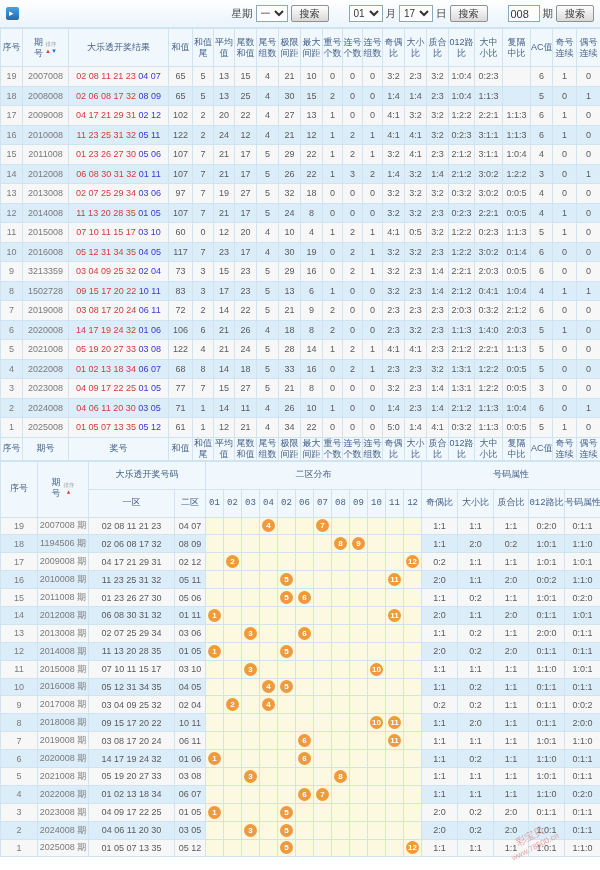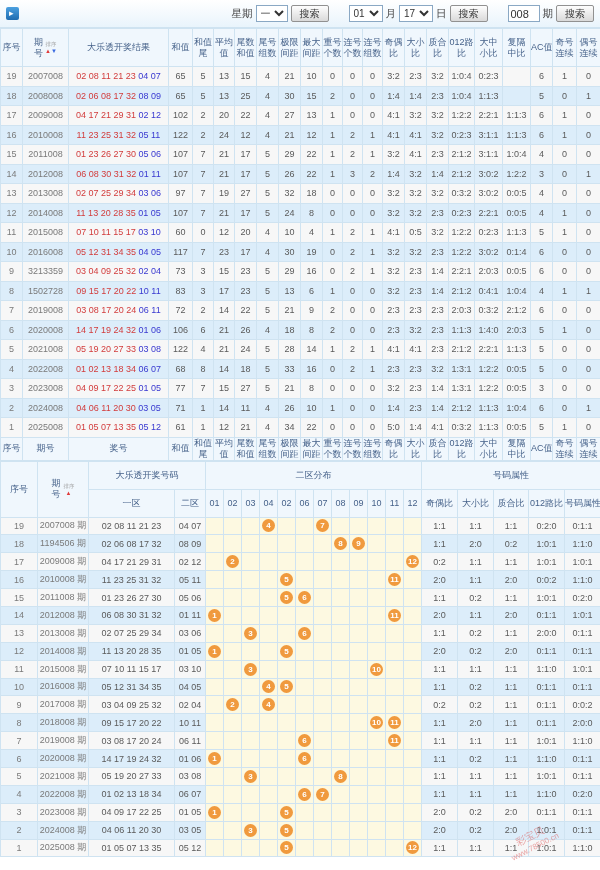--- a/index.html
+++ b/index.html
@@ -26,21 +26,21 @@
   #t1 tbody td{height:18.5px;}
   tr.odd{background:#f7f7f7;}  tr.even{background:#dcedfa;}
   .front{color:#d23c3c;} .back{color:#3939d0;}
   .seq,.issue{color:#7a7a7a;}
   .hflex{display:flex;align-items:center;justify-content:center;gap:2px;}
   .sortbox{display:flex;flex-direction:column;align-items:center;line-height:6px;}
   .sortlabel{font-size:6px;color:#9a9a9a;transform:scale(.9);}
   .arr{font-size:6px;cursor:pointer;}
   .arr.up{color:#e03a3a;} .arr.dn{color:#3a6ae0;}
   
-  #t2 thead th{height:27px;}
+  #t2 thead th{height:27px;font-family:Liberation Mono, monospace;}
   #t2 tbody td{height:16.9px;}
   td.ballcell{background:#fdf9e1;}
   .ball{display:inline-block;width:13px;height:13px;line-height:13px;border-radius:50%;
         background:#f09a3e;color:#fff;font-size:8px;font-weight:bold;}
   
   .watermark{position:absolute;right:42px;bottom:18px;transform:rotate(-27deg);
              color:rgba(220,90,90,.55);text-align:center;pointer-events:none;}
   .watermark .b{font-size:10px;} .watermark .u{font-size:8px;}
 </style>
 </head>

